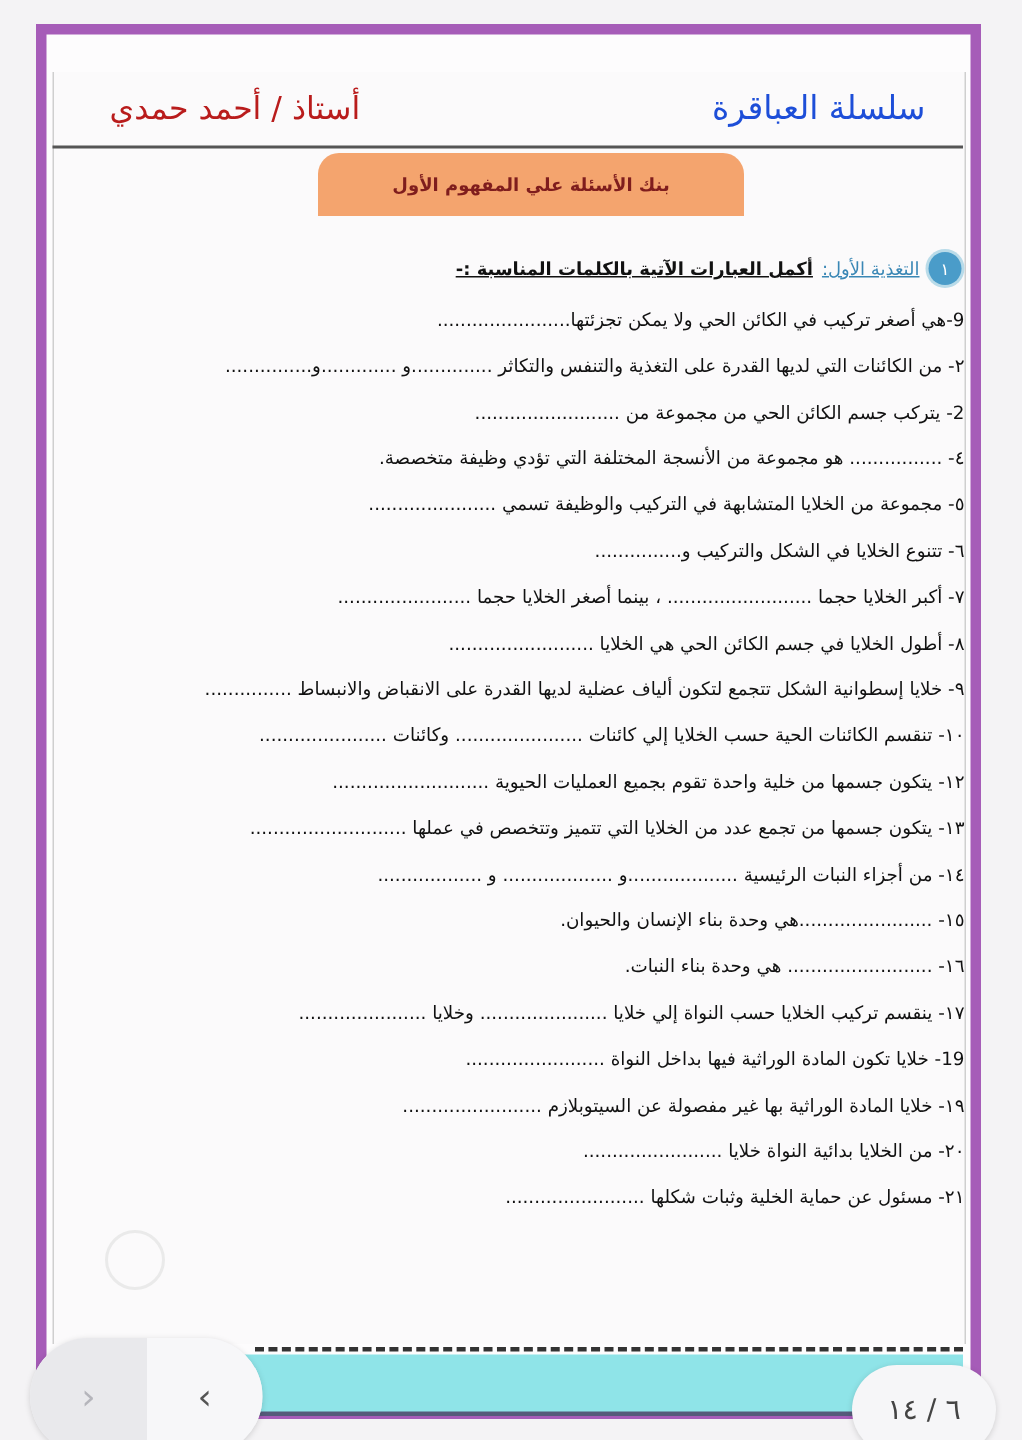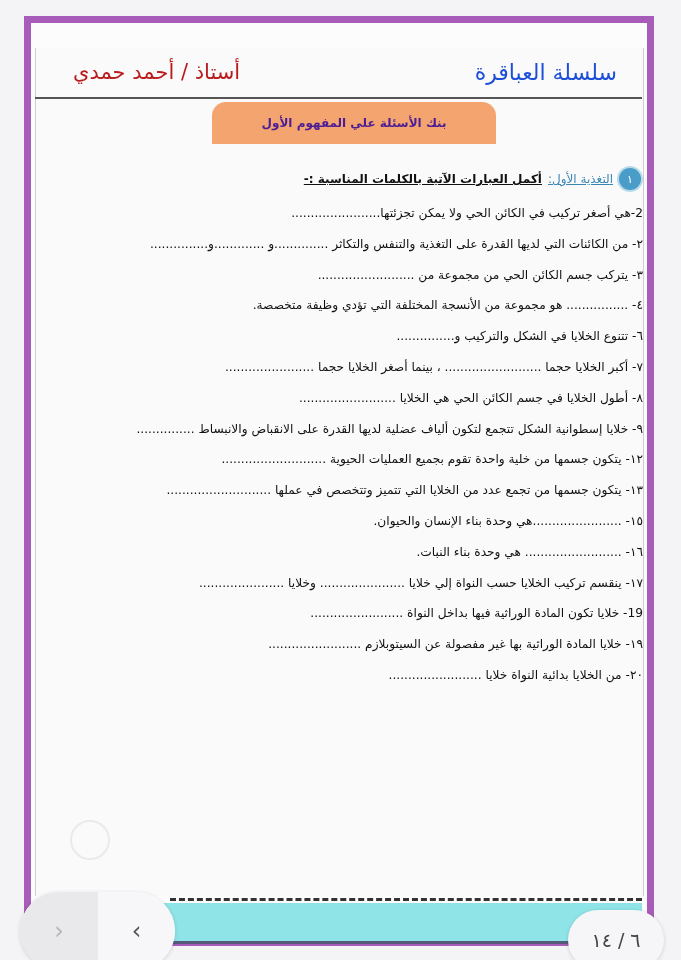--- a/index.html
+++ b/index.html
@@ -26,21 +26,21 @@
   }
   .teacher {
     position:absolute; left:38px; top:12px; font-size:21px; color:#b91c1c;
   }
   .banner {
     position:absolute; left:212px; top:102px; width:284px; height:42px;
     background:#f4a46e; border-radius:14px 14px 0 0;
     display:flex; align-items:center; justify-content:center;
     direction:rtl;
   }
-  .banner span { font-size:12px; font-weight:bold; color:#4c1d95; }
+  .banner span { font-size:12px; font-weight:bold; color:#7f1d1d; }
   .q-head {
     position:absolute; right:40px; top:168px; direction:rtl;
     display:flex; align-items:center; gap:6px; font-size:12px;
   }
   .q-circle {
     width:22px; height:22px; border-radius:50%; background:#4a9cc9;
     color:#fff; font-size:11px; display:flex; align-items:center; justify-content:center;
     box-shadow:0 0 0 2px #b9dbe9;
   }
   .q-num-label { color:#3a87b5; text-decoration:underline; }
@@ -98,36 +98,40 @@
   <span>بنك الأسئلة علي المفهوم الأول</span>
 </div>
 
 <div class="q-head">
   <div class="q-circle">١</div>
   <span class="q-num-label">التغذية الأول:</span>
   <span class="q-text">أكمل العبارات الآتية بالكلمات المناسبة :-</span>
 </div>
 
 <ul class="items">
-  <li>2-هي أصغر تركيب في الكائن الحي ولا يمكن تجزئتها.......................</li>
+  <li>9-هي أصغر تركيب في الكائن الحي ولا يمكن تجزئتها.......................</li>
   <li>٢- من الكائنات التي لديها القدرة على التغذية والتنفس والتكاثر ..............و .............و...............</li>
-  <li>٣- يتركب جسم الكائن الحي من مجموعة من .........................</li>
+  <li>2- يتركب جسم الكائن الحي من مجموعة من .........................</li>
   <li>٤- ................ هو مجموعة من الأنسجة المختلفة التي تؤدي وظيفة متخصصة.</li>
+  <li>٥- مجموعة من الخلايا المتشابهة في التركيب والوظيفة تسمي ......................</li>
   <li>٦- تتنوع الخلايا في الشكل والتركيب و...............</li>
   <li>٧- أكبر الخلايا حجما ......................... ، بينما أصغر الخلايا حجما .......................</li>
   <li>٨- أطول الخلايا في جسم الكائن الحي هي الخلايا .........................</li>
   <li>٩- خلايا إسطوانية الشكل تتجمع لتكون ألياف عضلية لديها القدرة على الانقباض والانبساط ...............</li>
+  <li>١٠- تنقسم الكائنات الحية حسب الخلايا إلي كائنات ...................... وكائنات ......................</li>
   <li>١٢- يتكون جسمها من خلية واحدة تقوم بجميع العمليات الحيوية ...........................</li>
   <li>١٣- يتكون جسمها من تجمع عدد من الخلايا التي تتميز وتتخصص في عملها ...........................</li>
+  <li>١٤- من أجزاء النبات الرئيسية ...................و ................... و ..................</li>
   <li>١٥- .......................هي وحدة بناء الإنسان والحيوان.</li>
   <li>١٦- ......................... هي وحدة بناء النبات.</li>
   <li>١٧- ينقسم تركيب الخلايا حسب النواة إلي خلايا ...................... وخلايا ......................</li>
   <li>19- خلايا تكون المادة الوراثية فيها بداخل النواة ........................</li>
   <li>١٩- خلايا المادة الوراثية بها غير مفصولة عن السيتوبلازم ........................</li>
   <li>٢٠- من الخلايا بدائية النواة خلايا ........................</li>
+  <li>٢١- مسئول عن حماية الخلية وثبات شكلها ........................</li>
 </ul>
 
 <div class="watermark"></div>
 <div class="dashed"></div>
 <div class="teal"></div>
 
 <div class="nav">
   <div class="nav-btn nav-next">
     <span>›</span>
   </div>

